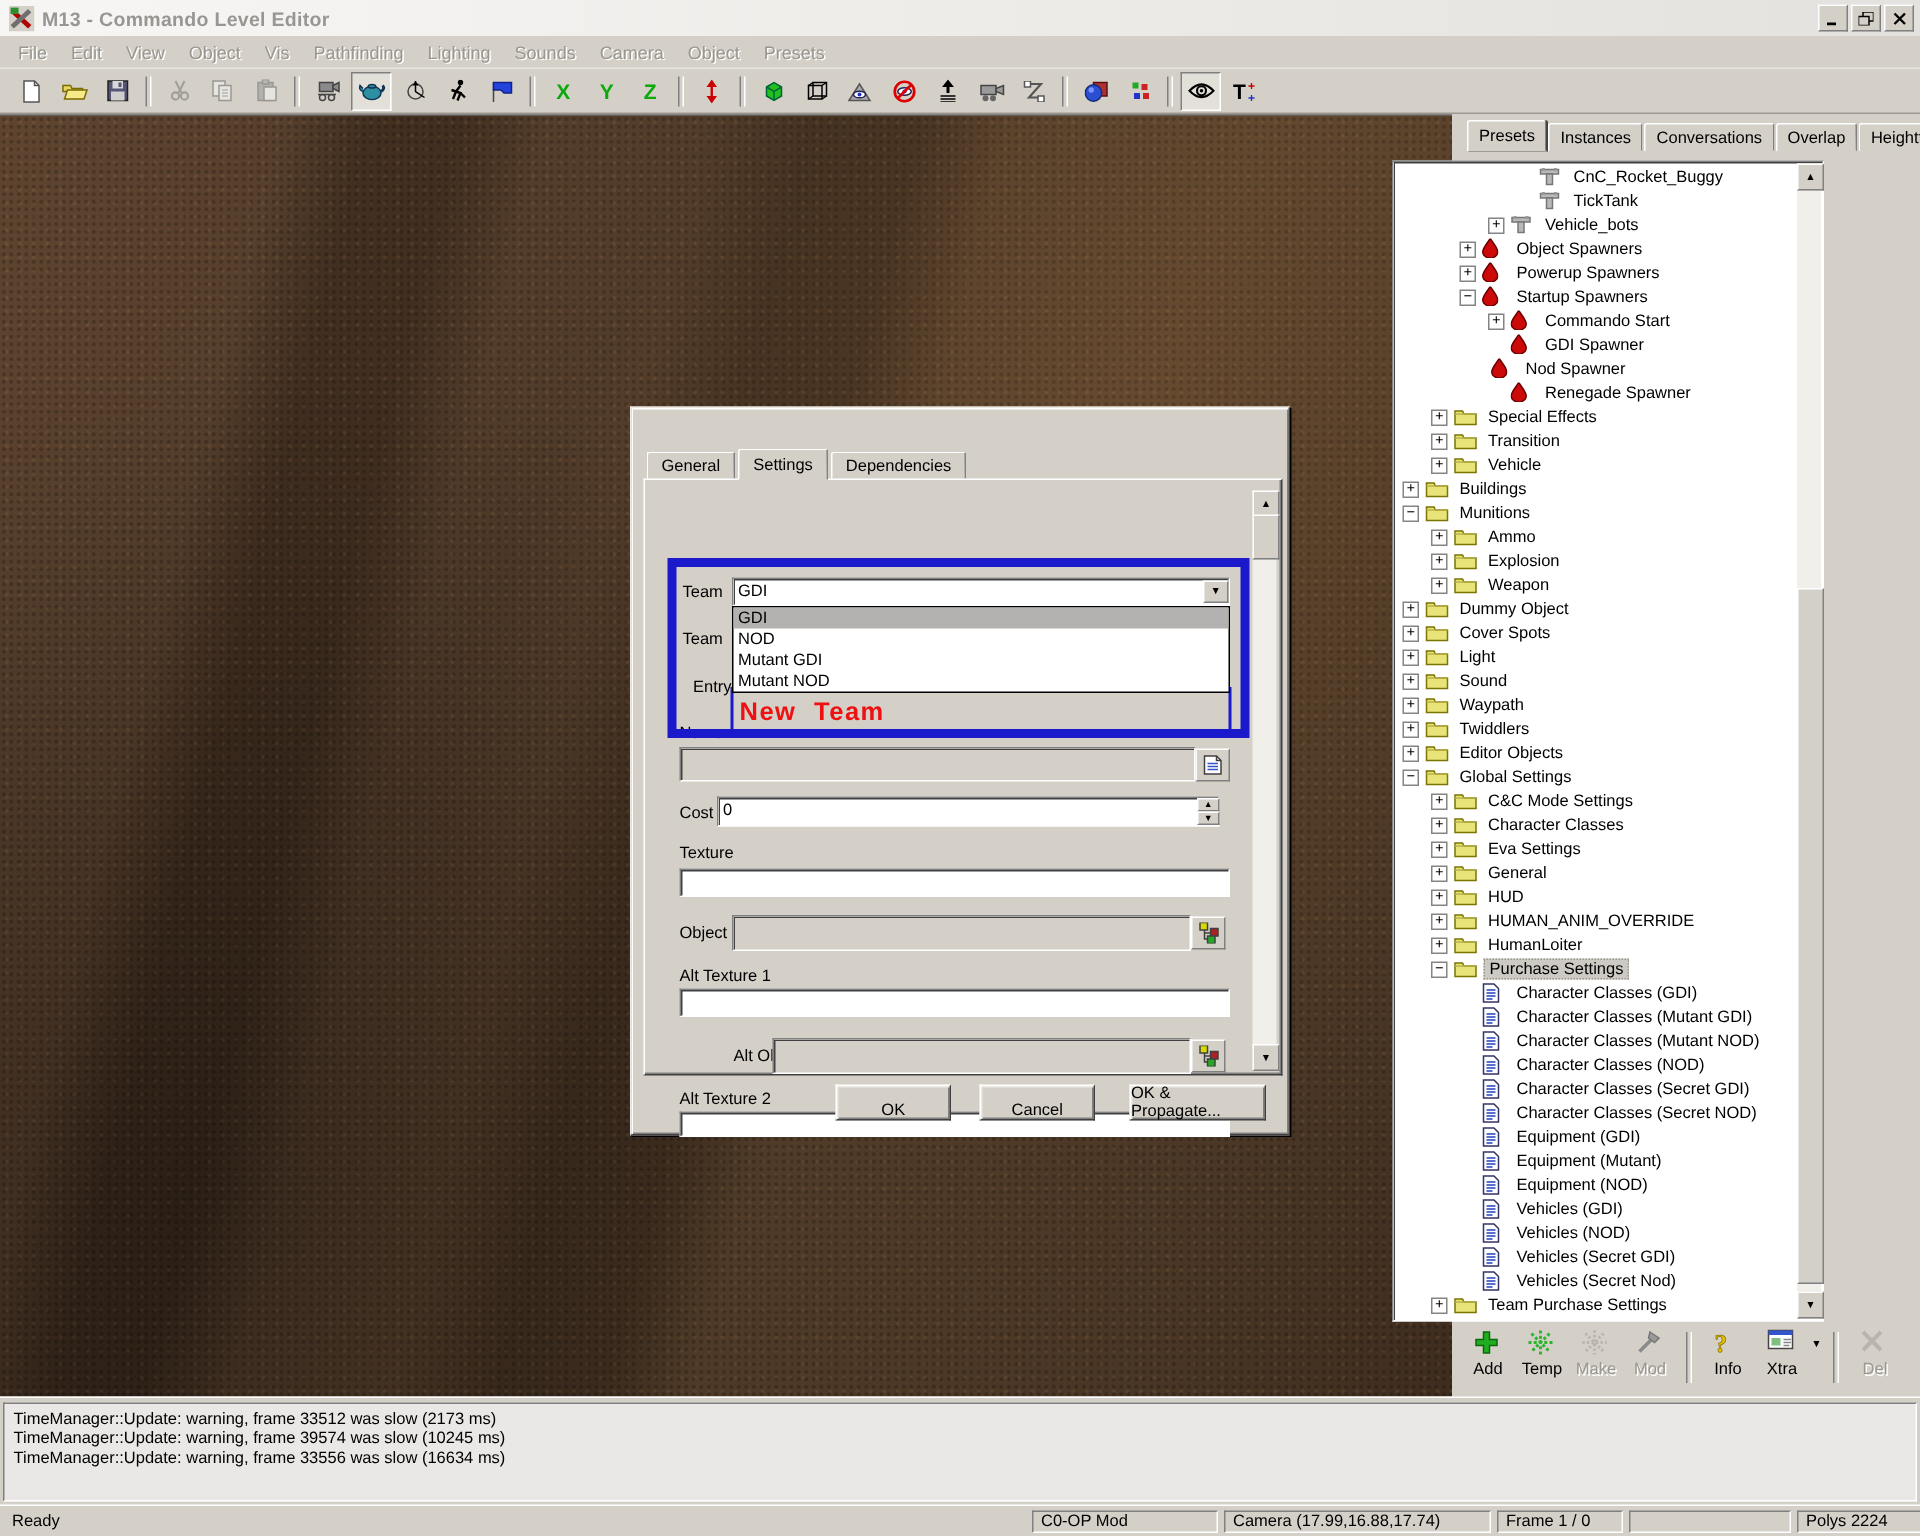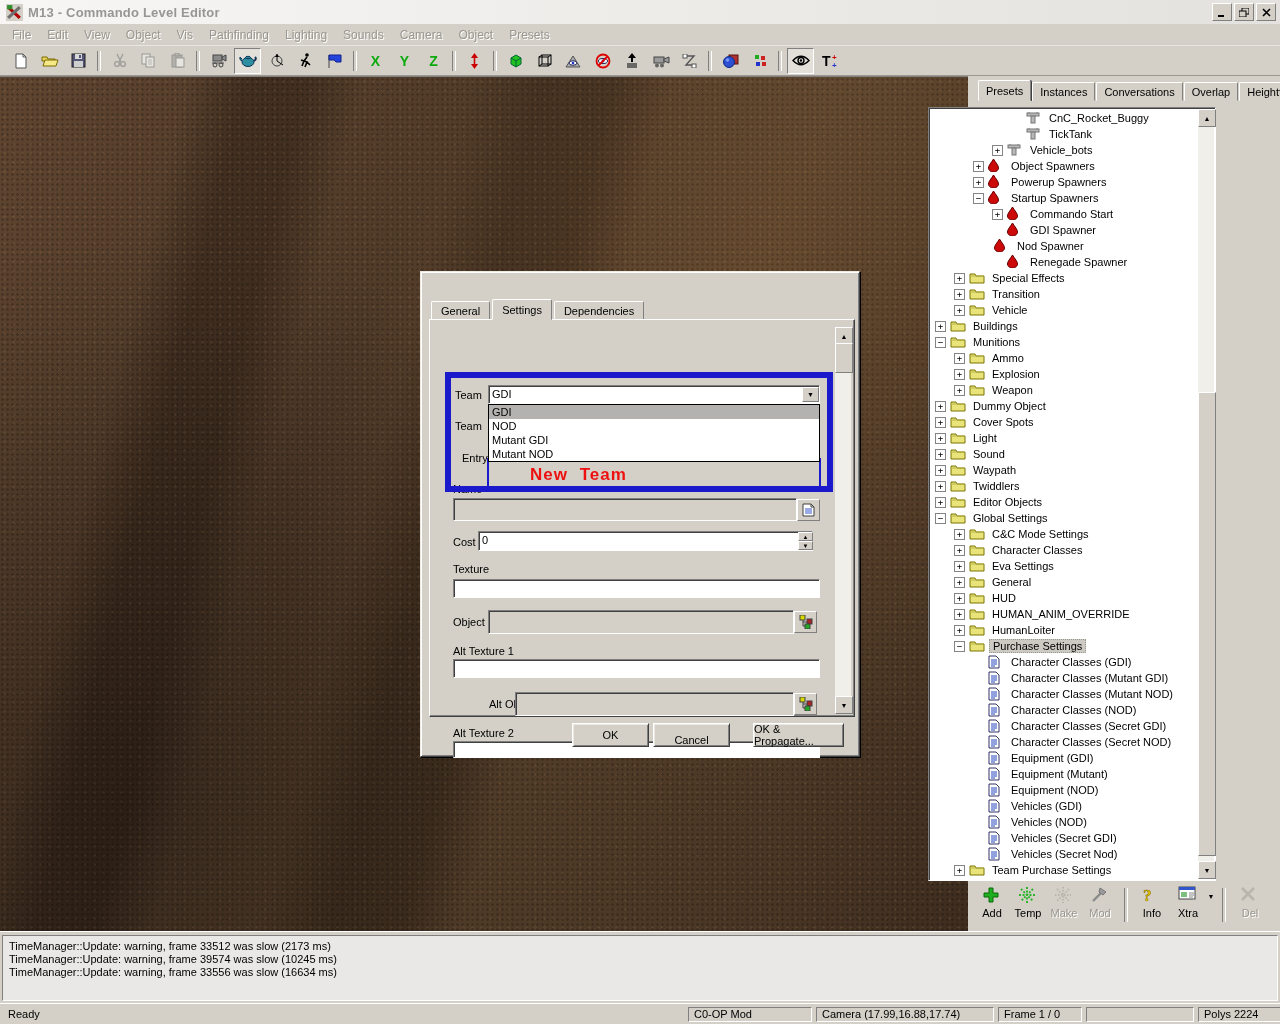--- a/index.html
+++ b/index.html
@@ -96,21 +96,21 @@
   .spin div{flex:1;display:flex;align-items:center;justify-content:center;font-size:6px;}
   
   #dscroll{position:absolute;right:3px;top:7px;width:16px;height:387px;background:#f1efe9;}
   
   #ddlist{position:absolute;left:58px;top:84px;width:332px;height:58px;background:#fff;border:1px solid #000;box-sizing:border-box;z-index:5;}
   .ddopt{height:14px;line-height:14px;padding:0 3px;font-size:11px;}
   .ddopt.selected{background:#b3b2b0;}
   
   #bluebox{position:absolute;left:15px;top:52px;width:388px;height:120px;border:6px solid #1a1acc;box-sizing:border-box;z-index:6;pointer-events:none;}
   #newteambox{position:absolute;left:57px;top:138px;width:334px;height:34px;border:2px solid #1a1acc;box-sizing:border-box;z-index:4;background:#d4d0c8;display:flex;align-items:center;}
-  #newteamtext{color:#ee1111;font-weight:bold;font-size:17px;letter-spacing:1px;word-spacing:6px;padding-left:4px;margin-left:37px;}
+  #newteamtext{color:#ee1111;font-weight:bold;font-size:17px;letter-spacing:1px;word-spacing:6px;padding-left:4px;}
   #dlgbtns{position:absolute;left:0px;top:451px;width:440px;height:24px;}
   .dbtn{position:absolute;height:22px;display:flex;align-items:center;justify-content:center;font-size:11px;}
   svg{display:block;}
 </style>
 </head>
 <body>
 
 <div id="titlebar" class="abs">
   <span class="ticon">
     <svg viewBox="0 0 16 16" width="17" height="17">
@@ -1044,21 +1044,21 @@
     <div class="dinput field-white" style="left:23px;top:421px;width:367px;height:17px;"></div>
 
     <div id="dscroll">
       <div class="sbarrow raised-thin" style="position:absolute;top:0;left:0;">▲</div>
       <div class="sbthumb raised-thin" style="top:16px;height:28px;"></div>
       <div class="sbarrow raised-thin" style="position:absolute;bottom:0;left:0;">▼</div>
     </div>
   </div>
 
   <div id="dlgbtns">
-    <div class="dbtn raised" style="left:151px;width:75px;">
+    <div class="dbtn raised" style="left:136px;width:75px;align-items:flex-end;">
         <span>OK</span>
       </div>
     <div class="dbtn raised" style="left:232px;width:75px;align-items:flex-end;">
         <span>Cancel</span>
       </div>
     <div class="dbtn raised" style="left:332px;width:89px;">
         <span>OK &amp; Propagate...</span>
       </div>
   </div>
 </div>

